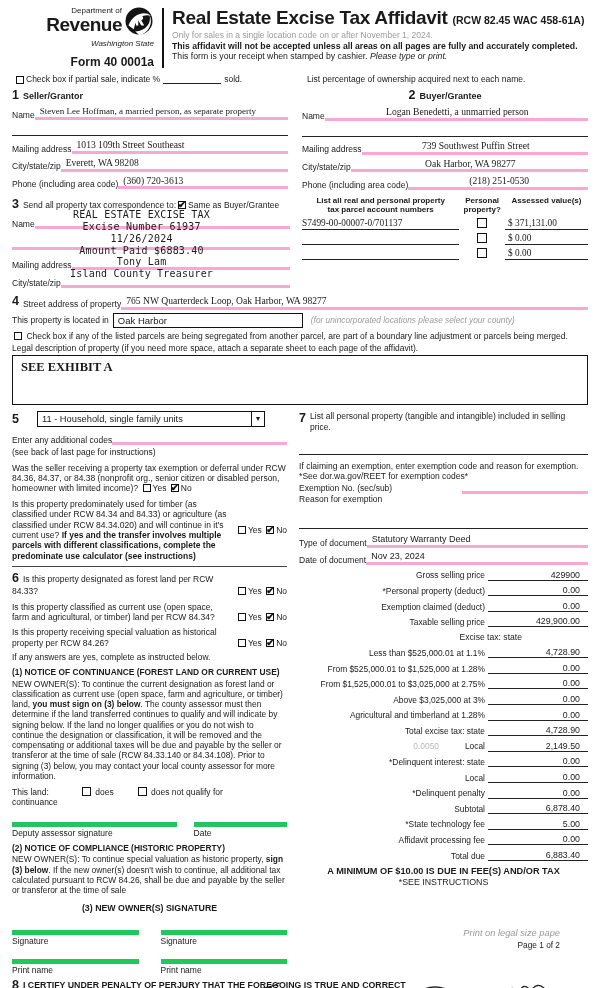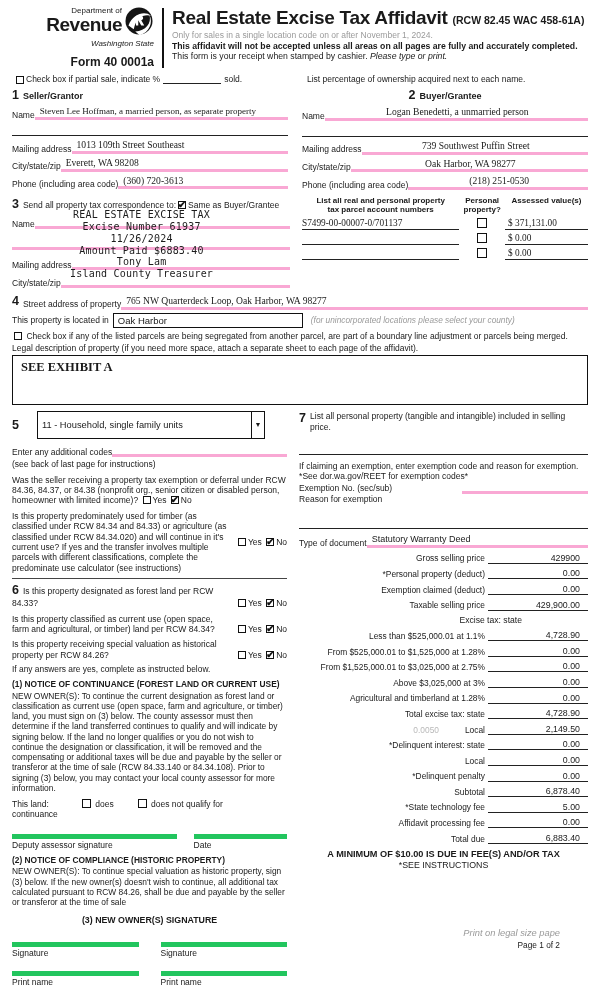--- a/index.html
+++ b/index.html
@@ -67,29 +67,29 @@
   .located { display:flex; align-items:center; margin-top:3px; }
   .locbox { border:1.4px solid #111; width:190px; height:15px; font-size:9.5px; padding:1px 4px; margin-left:4px; }
   .locnote { font-size:8.3px; margin-left:8px; }
   .legalbox { border:1.6px solid #111; height:50px; margin-top:2px; padding:4px 8px; font-family:"Liberation Serif", serif; font-weight:bold; font-size:12.5px; }
   
   .main { display:flex; margin-top:6px; }
   .mleft { width:49.5%; padding-right:10px; }
   .mright { width:50.5%; padding-left:2px; }
   
   .s5row { display:flex; align-items:center; }
-  .combo { border:1.6px solid #111; width:228px; height:28px; display:flex; align-items:center; margin-left:14px; }
+  .combo { border:1.6px solid #111; width:228px; height:16px; display:flex; align-items:center; margin-left:14px; }
   .combo-txt { flex:1; padding:0 4px; font-size:9.3px; }
   .combo-arrow { width:13px; align-self:stretch; border-left:1.4px solid #111; display:flex; align-items:center; justify-content:center; font-size:7px; }
   .codes { display:flex; align-items:flex-end; margin-top:7px; }
   .q { display:flex; margin-top:5px; }
   .q .qt { flex:1; padding-right:4px; }
   .q .yn { white-space:nowrap; align-self:flex-end; }
   .q .yn.mid { align-self:center; }
-  .qb { font-weight:normal; }
+  .qb { font-weight:bold; }
   .sep { border-bottom:1px solid #444; margin:5px 0 4px 0; }
   
   .p6 { margin-top:4px; font-size:8.4px; }
   .p6t { font-weight:bold; font-size:8.4px; margin-top:5px; }
   .thisland { display:flex; margin-top:6px; }
   .thisland > div { margin-right:22px; }
   .sigrow { display:flex; margin-top:14px; }
   .sigrow .sr { border-top:5px solid #22c55e; padding-top:1px; }
   .newowner { text-align:center; font-weight:bold; font-size:8.8px; margin-top:8px; }
   
@@ -375,20 +375,24 @@
         <span style="width:70px;"></span>
         <span class="fill"></span>
       </div>
       <div>Reason for exemption</div>
       <div class="rule" style="margin-top:24px;"></div>
 
       <div class="fl" style="margin-top:5px;">
         <span class="lbl">Type of document</span>
         <span class="fill sans">Statutory Warranty Deed</span>
       </div>
+      <div class="fl" style="margin-top:3px;">
+        <span class="lbl">Date of document</span>
+        <span class="fill sans">Nov  23, 2024</span>
+      </div>
 
       <div class="mrow">
           <span class="mlabel">Gross selling price</span>
           <span class="mval">429900</span>
         </div>
       <div class="mrow">
           <span class="mlabel">*Personal property (deduct)</span>
           <span class="mval">0.00</span>
         </div>
       <div class="mrow">

